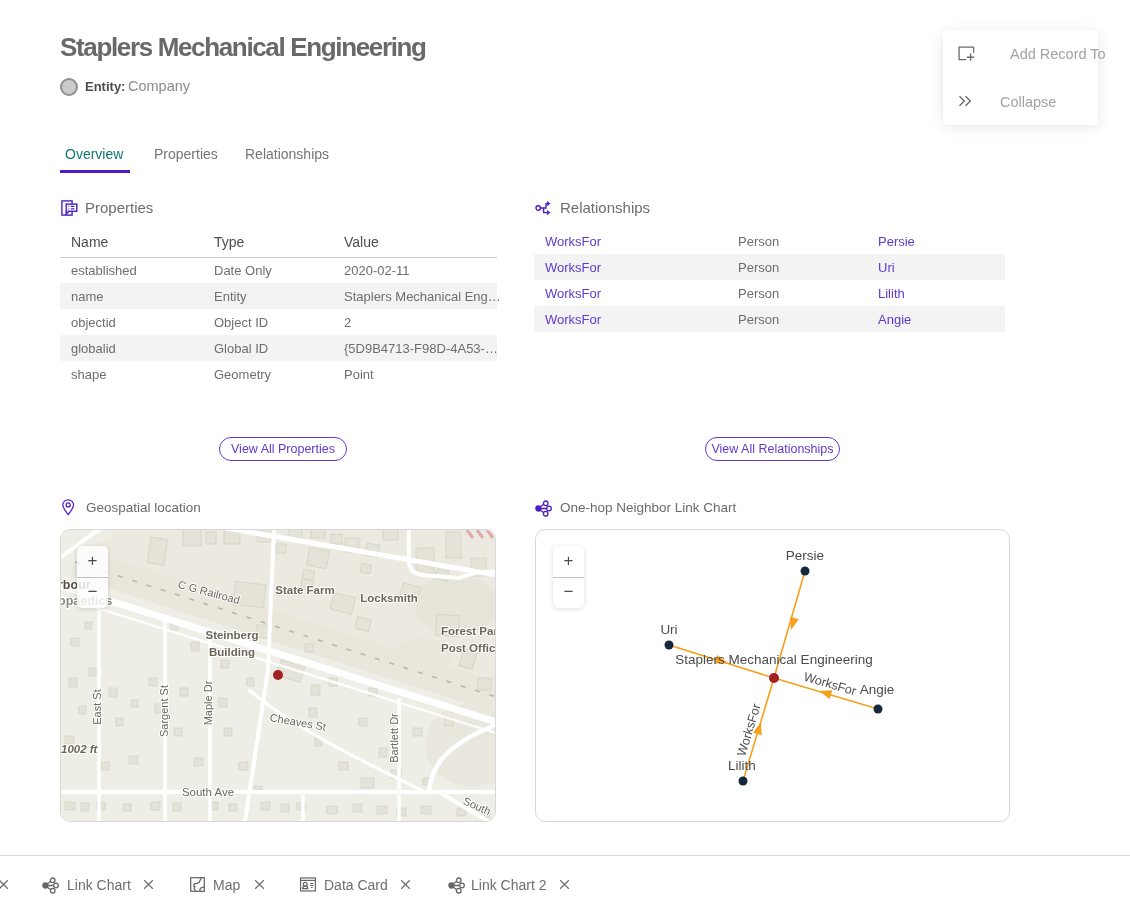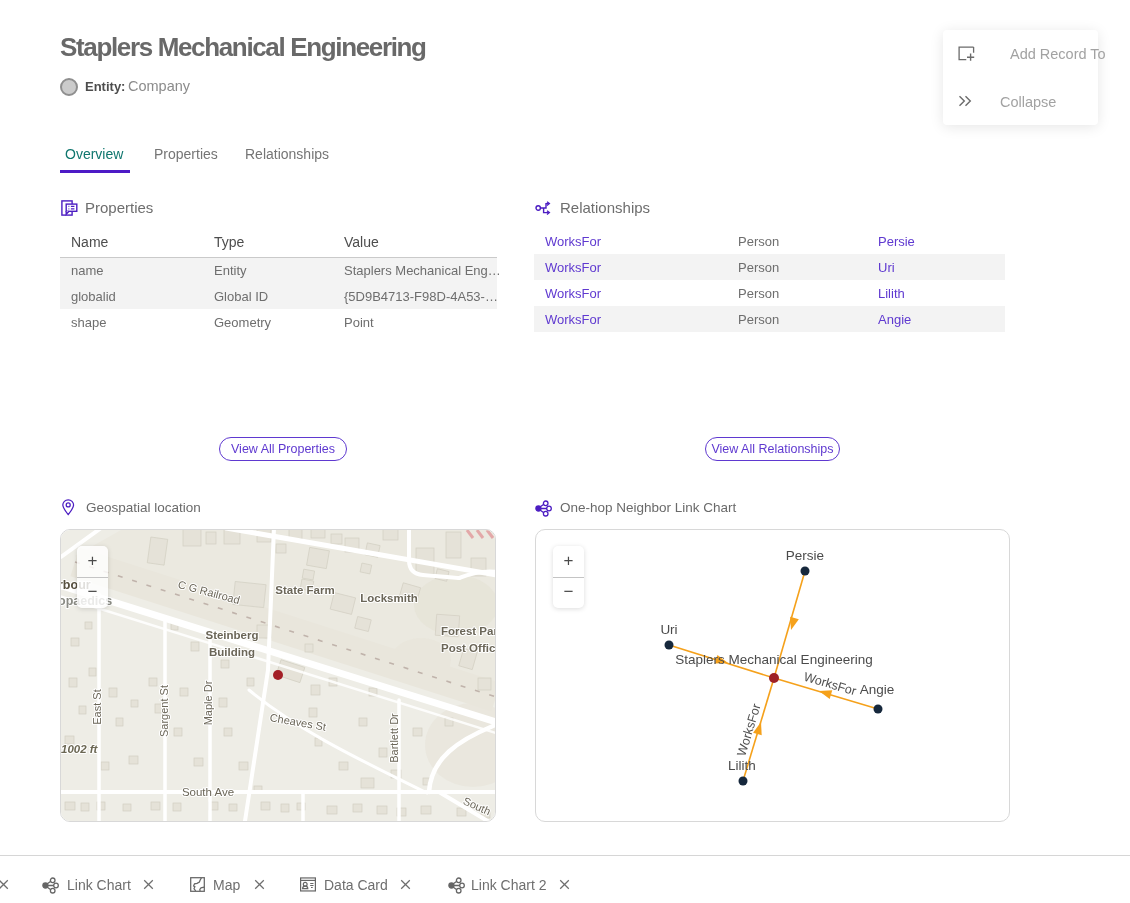--- a/index.html
+++ b/index.html
@@ -73,24 +73,34 @@
         <col style="width:143px">
         <col style="width:130px">
         <col style="width:164px">
       </colgroup>
     <tbody>
         <tr>
           <th>Name</th>
           <th>Type</th>
           <th>Value</th>
         </tr>
+    <tr>
+          <td>established</td>
+          <td>Date Only</td>
+          <td>2020-02-11</td>
+        </tr>
     <tr class="alt">
           <td>name</td>
           <td>Entity</td>
           <td>Staplers Mechanical Eng…</td>
+        </tr>
+    <tr>
+          <td>objectid</td>
+          <td>Object ID</td>
+          <td>2</td>
         </tr>
     <tr class="alt">
           <td>globalid</td>
           <td>Global ID</td>
           <td>{5D9B4713-F98D-4A53-…</td>
         </tr>
     <tr>
           <td>shape</td>
           <td>Geometry</td>
           <td>Point</td>

